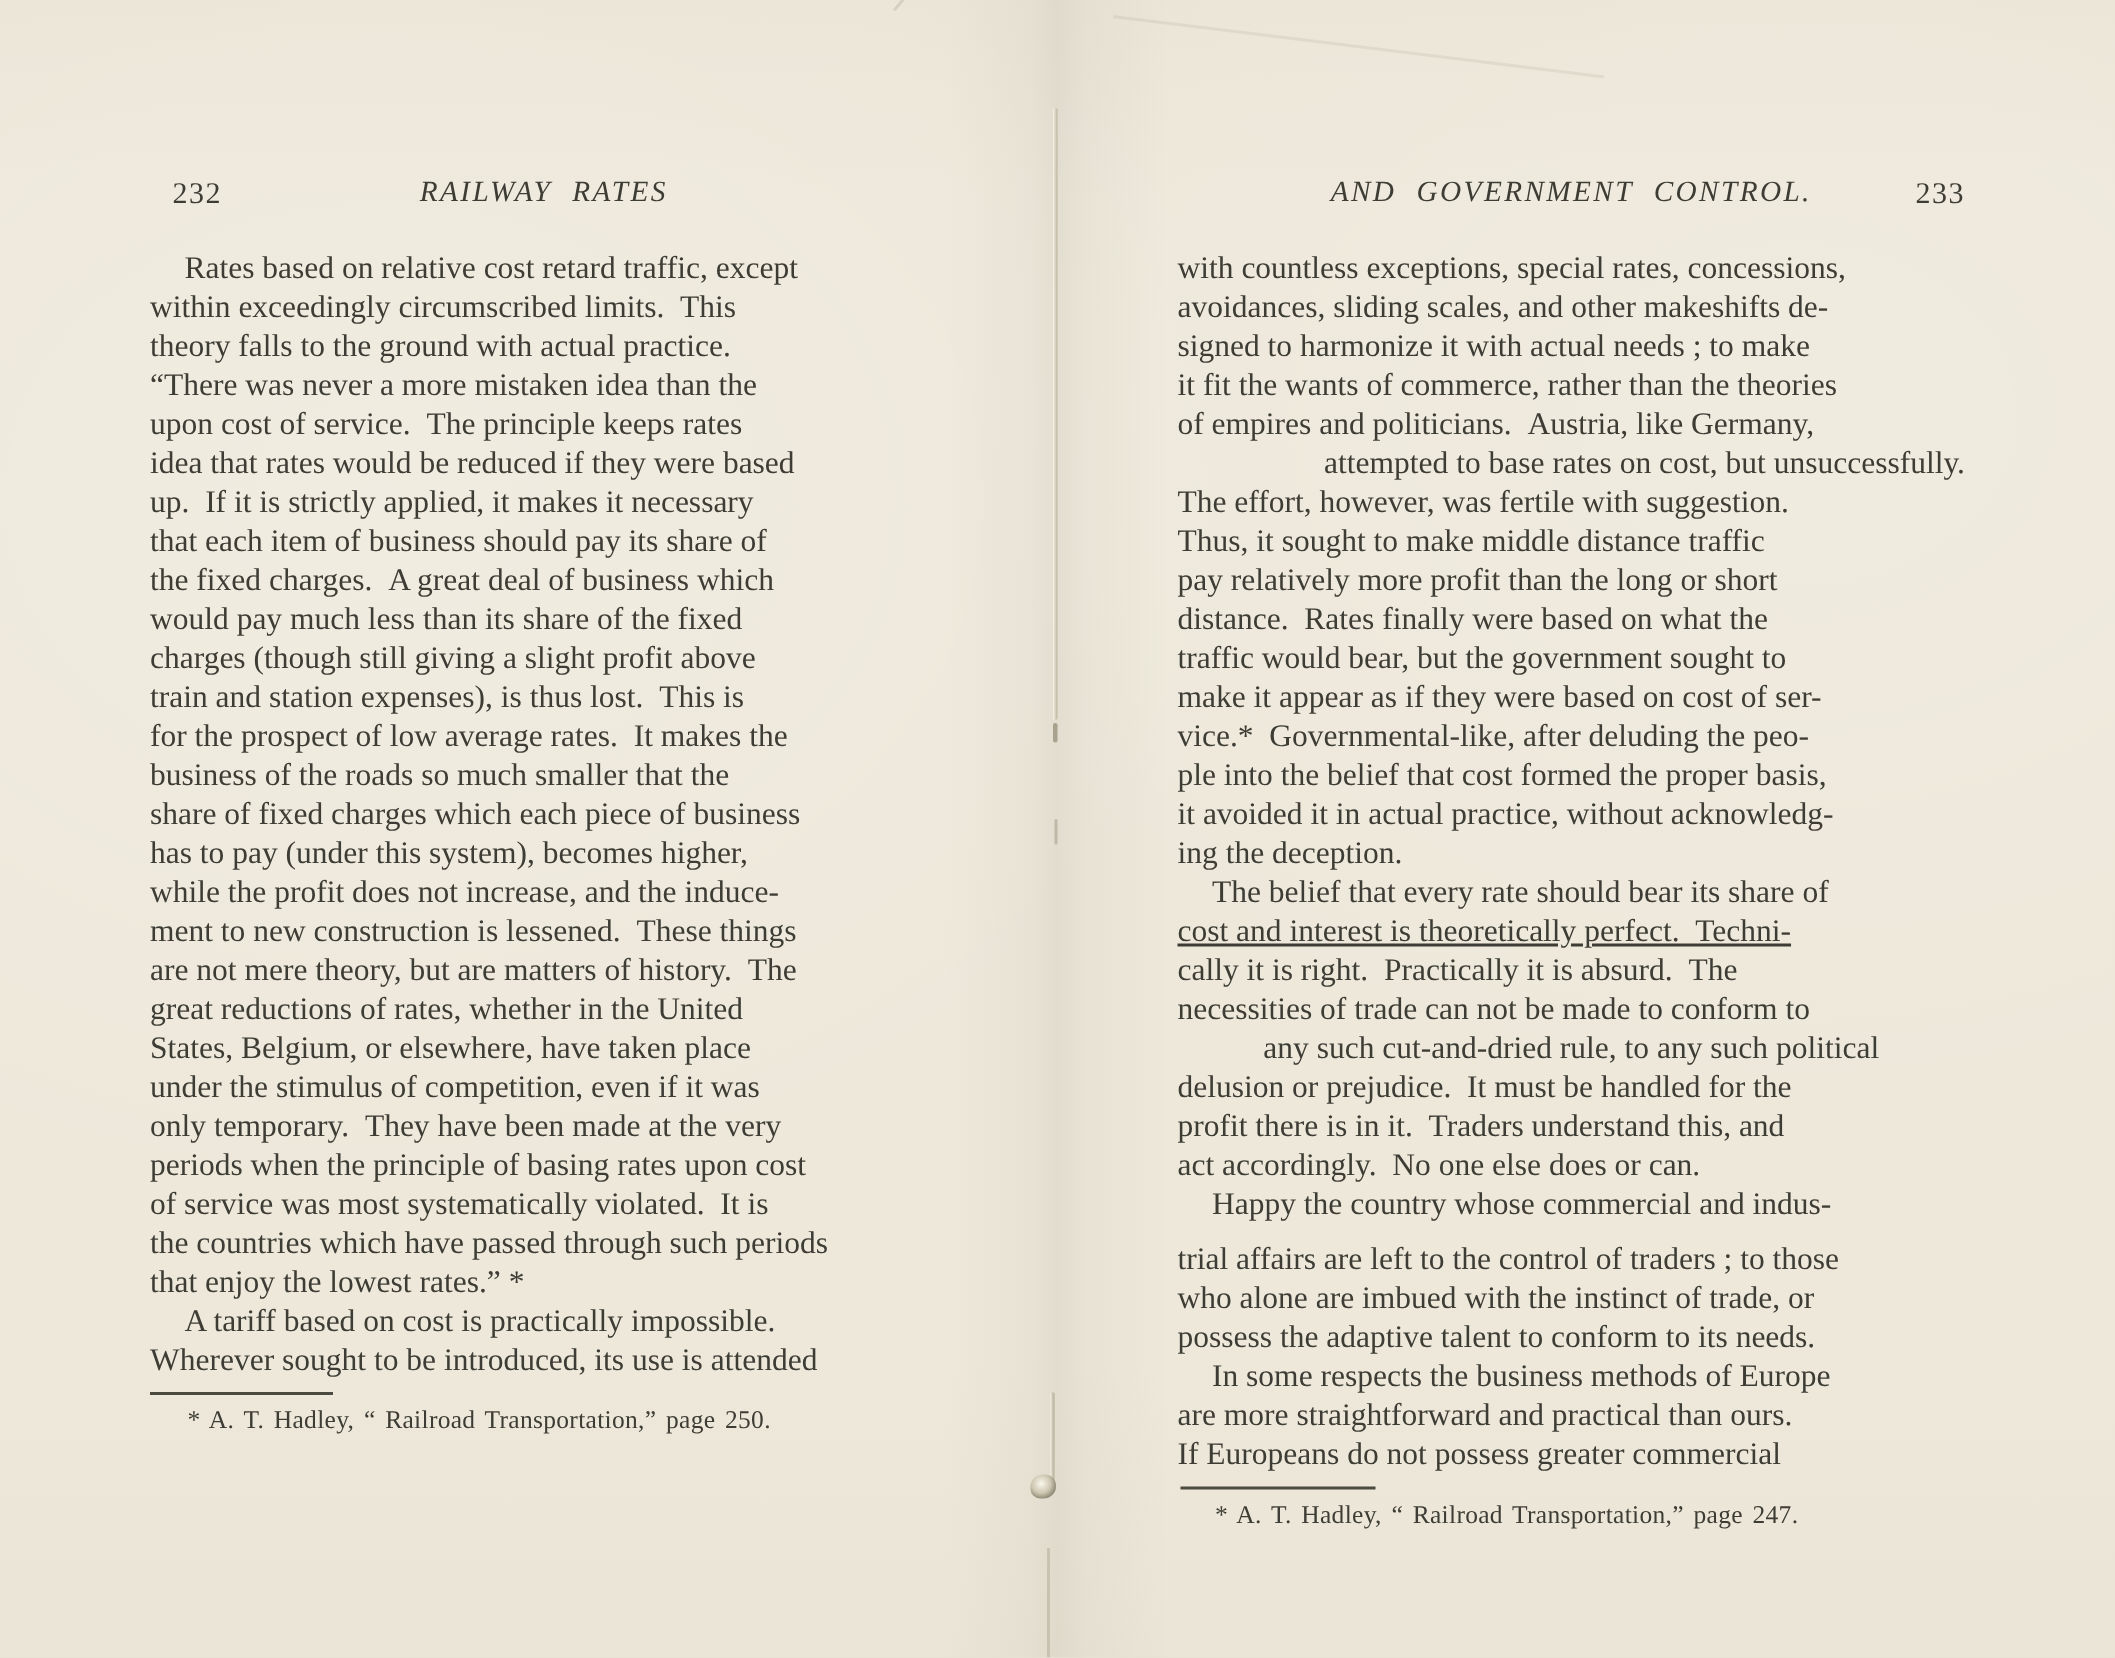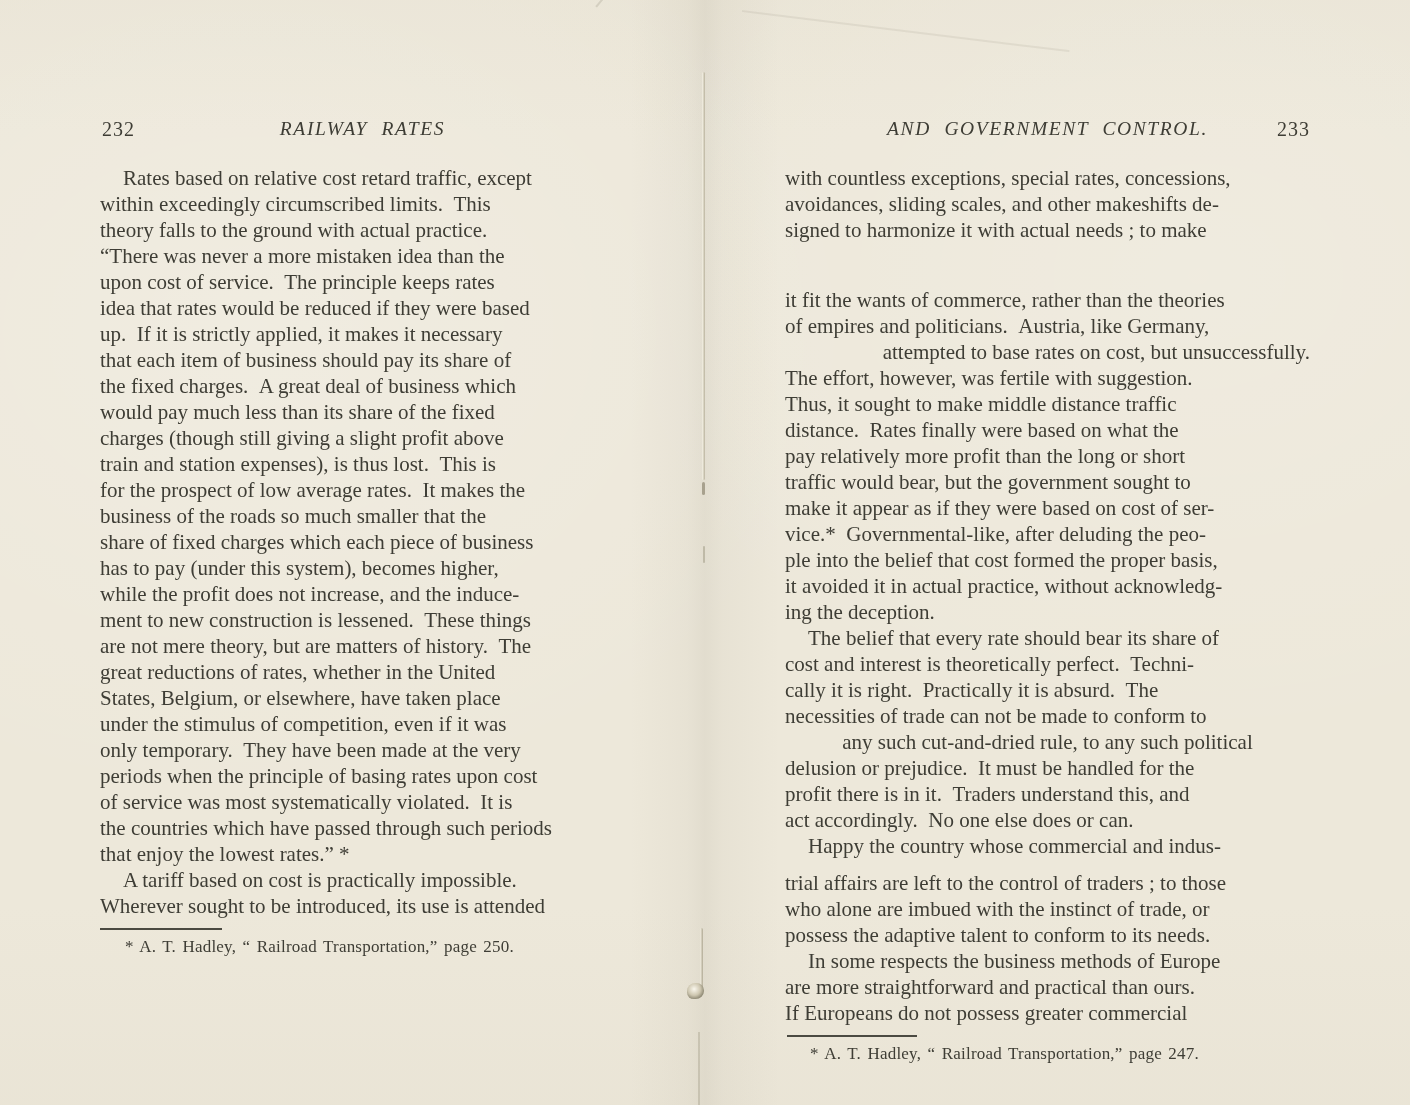--- a/index.html
+++ b/index.html
@@ -67,21 +67,21 @@
   .page { position: absolute; top: 92px; width: 525px; }
   .page.left  { left: 100px; }
   .page.right { left: 785px; }
 
   .pagehead { position: relative; height: 26px; font-size: 19.5px; line-height: 26px; }
   .running {
     display: block; text-align: center;
     font-style: italic; letter-spacing: 1.6px; word-spacing: 7px; margin-top: 24px;
   }
   .pagenum { position: absolute; top: 0; font-size: 20px; font-style: normal; letter-spacing: 1px; }
-  .page.left  .pagenum { left: 2px; }
+  .page.left  .pagenum { left: 15px; }
   .page.right .pagenum { right: 0; }
 
   .bodytext { margin-top: 23px; font-size: 21px; line-height: 26px; }
   .line { white-space: nowrap; }
   .line.indent { text-indent: 23px; }
 
   .footrule { margin-top: 9px; margin-left: 0; width: 122px; border-top: 2px solid #4b4a41; }
   .page.right .footrule { width: 130px; margin-left: 2px; }
   .footnote { margin-top: 7px; padding-left: 25px; font-size: 17px; letter-spacing: 0.2px; word-spacing: 2px; }
 </style>
@@ -142,35 +142,35 @@
 
   <div class="page right">
     <div class="pagehead">
       <span class="running">AND GOVERNMENT CONTROL.</span>
       <span class="pagenum">233</span>
     </div>
     <div class="bodytext">
         <div class="line" style="word-spacing: 0px;">with countless exceptions, special rates, concessions,</div>
         <div class="line" style="word-spacing: 0px;">avoidances, sliding scales, and other makeshifts de-</div>
         <div class="line" style="word-spacing: 0px;">signed to harmonize it with actual needs ; to make</div>
-        <div class="line" style="word-spacing: 0px; margin-top: 44px;">it fit the wants of commerce, rather than the theories</div>
+        <div class="line" style="word-spacing: 0px;">it fit the wants of commerce, rather than the theories</div>
         <div class="line" style="word-spacing: 0px;">of empires and politicians. &nbsp;Austria, like Germany,</div>
         <div class="line" style="word-spacing: 0px; text-align: right;">attempted to base rates on cost, but unsuccessfully.</div>
         <div class="line" style="word-spacing: 0px;">The effort, however, was fertile with suggestion.</div>
         <div class="line" style="word-spacing: 0px;">Thus, it sought to make middle distance traffic</div>
+        <div class="line" style="word-spacing: 0px;">pay relatively more profit than the long or short</div>
         <div class="line" style="word-spacing: 0px;">distance. &nbsp;Rates finally were based on what the</div>
-        <div class="line" style="word-spacing: 0px;">pay relatively more profit than the long or short</div>
         <div class="line" style="word-spacing: 0px;">traffic would bear, but the government sought to</div>
         <div class="line" style="word-spacing: 0px;">make it appear as if they were based on cost of ser-</div>
         <div class="line" style="word-spacing: 0px;">vice.* &nbsp;Governmental-like, after deluding the peo-</div>
         <div class="line" style="word-spacing: 0px;">ple into the belief that cost formed the proper basis,</div>
         <div class="line" style="word-spacing: 0px;">it avoided it in actual practice, without acknowledg-</div>
         <div class="line end">ing the deception.</div>
         <div class="line indent" style="word-spacing: 0px;">The belief that every rate should bear its share of</div>
-        <div class="line" style="word-spacing: 0px;">cost and interest is theoretically perfect. &nbsp;Techni-</div>
+        <div class="line" style="word-spacing: 0px; text-decoration: underline;">cost and interest is theoretically perfect. &nbsp;Techni-</div>
         <div class="line" style="word-spacing: 0px;">cally it is right. &nbsp;Practically it is absurd. &nbsp;The</div>
         <div class="line" style="word-spacing: 0px;">necessities of trade can not be made to conform to</div>
         <div class="line" style="word-spacing: 0px; text-align: center;">any such cut-and-dried rule, to any such political</div>
         <div class="line" style="word-spacing: 0px;">delusion or prejudice. &nbsp;It must be handled for the</div>
         <div class="line" style="word-spacing: 0px;">profit there is in it. &nbsp;Traders understand this, and</div>
         <div class="line end">act accordingly. &nbsp;No one else does or can.</div>
         <div class="line indent" style="word-spacing: 0px;">Happy the country whose commercial and indus-</div>
         <div class="line" style="word-spacing: 0px; margin-top: 11px;">trial affairs are left to the control of traders ; to those</div>
         <div class="line" style="word-spacing: 0px;">who alone are imbued with the instinct of trade, or</div>
         <div class="line end">possess the adaptive talent to conform to its needs.</div>

